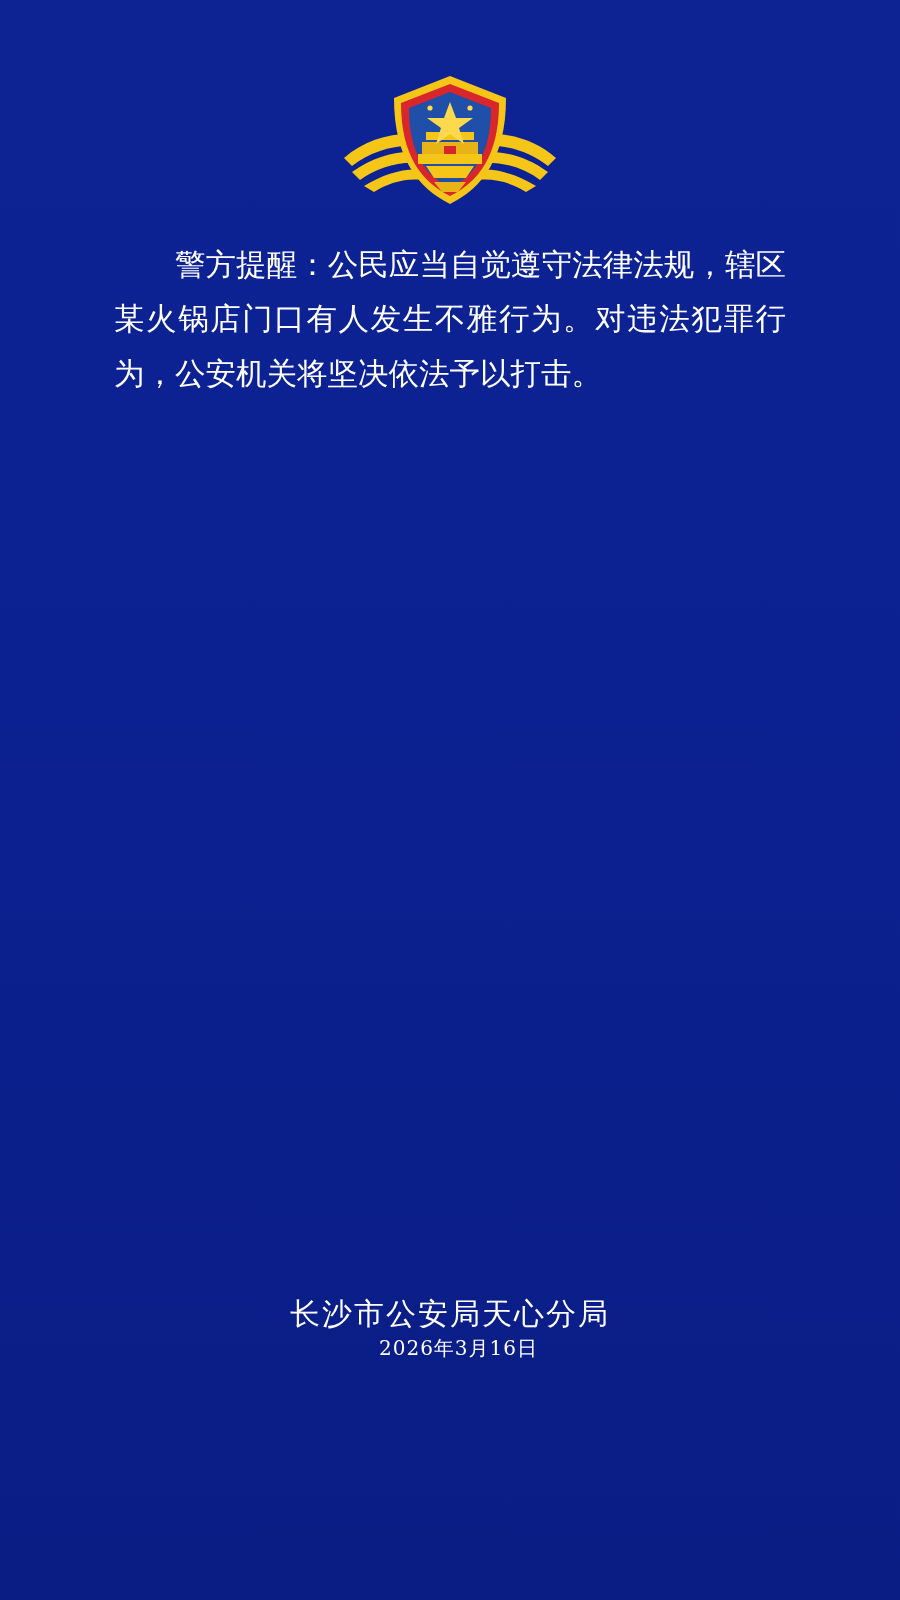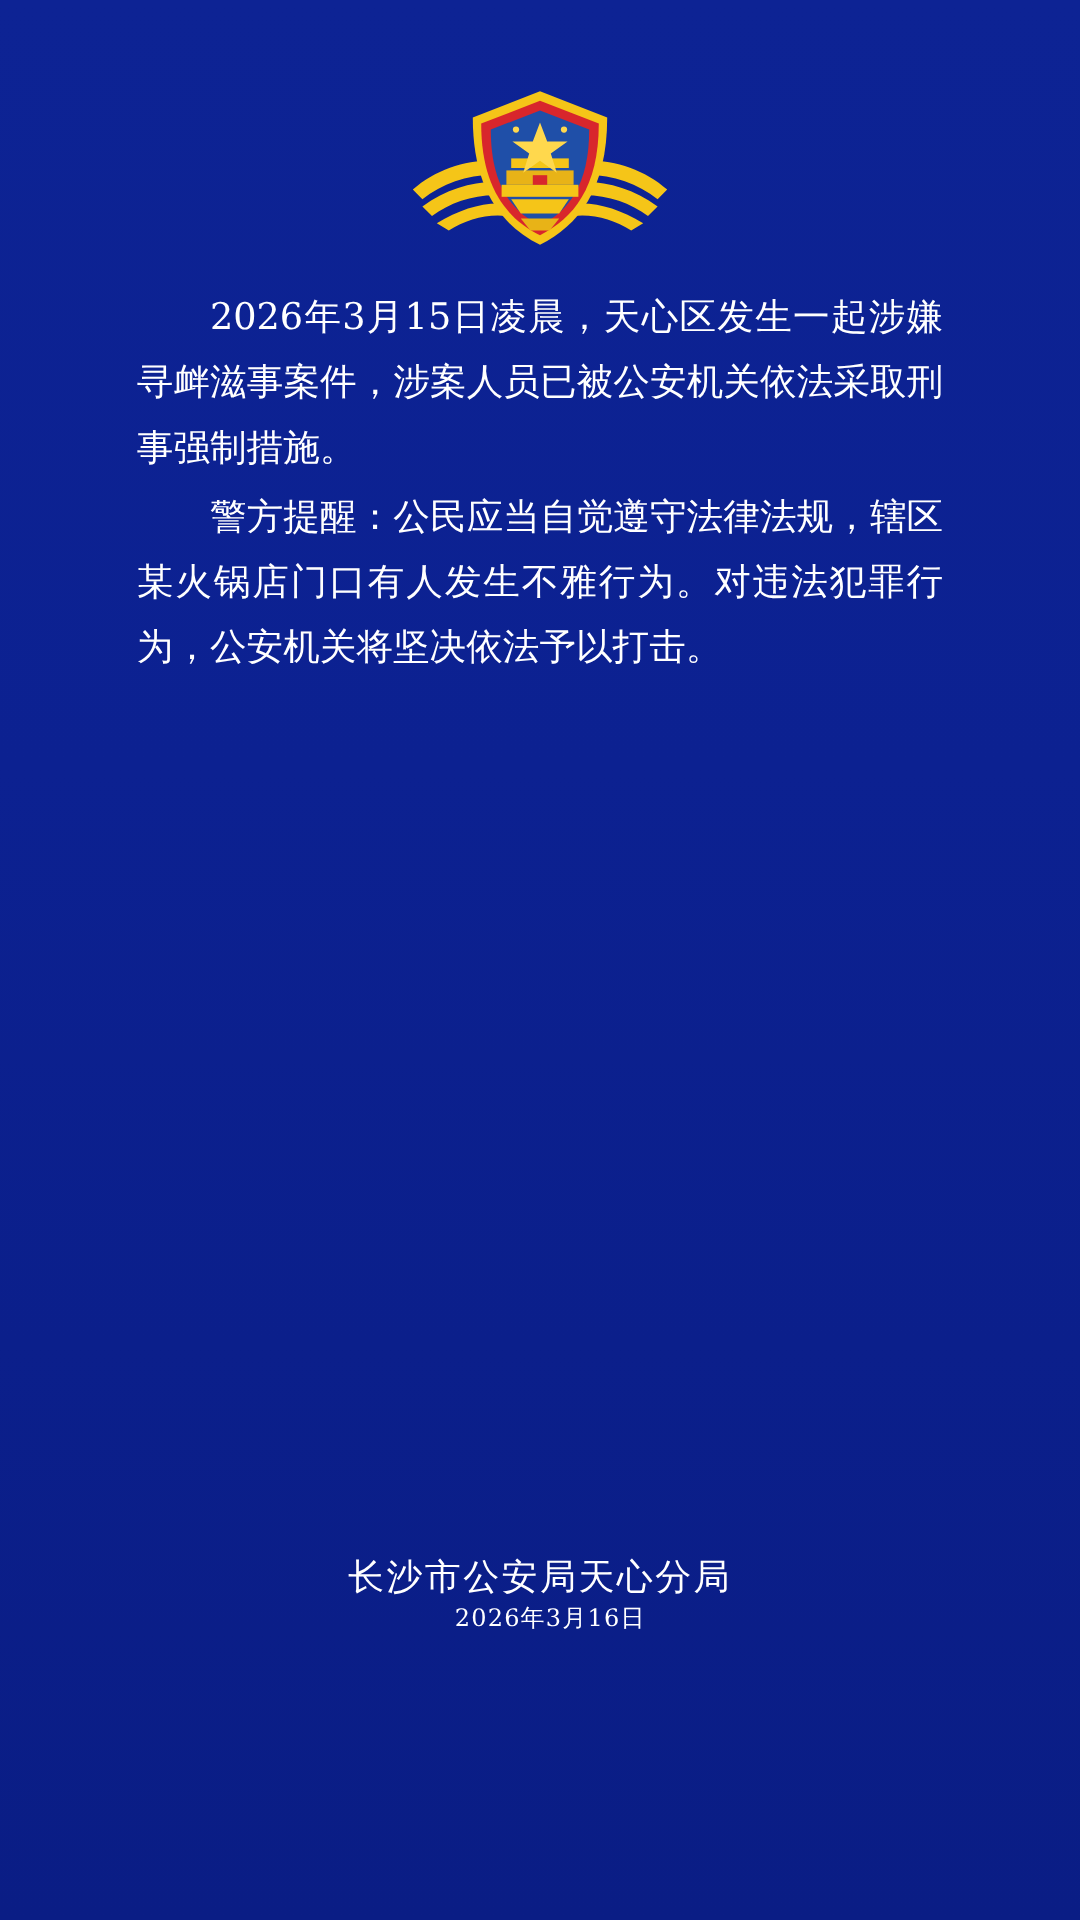--- a/index.html
+++ b/index.html
@@ -118,21 +118,20 @@
       <circle cx="100" cy="46" r="2.6" fill="#ffd84d"></circle>
       <circle cx="140" cy="46" r="2.6" fill="#ffd84d"></circle>
 
       <path d="M96 104 L144 104 L136 116 L104 116 Z" fill="#f5c518"></path>
       <path d="M104 120 L136 120 L128 130 L112 130 Z" fill="#e8b317"></path>
     </svg>
   </div>
 
 
   <div class="body-text">
-    <p>2026年3月15日凌晨，天心区发生一起涉嫌寻衅滋事案件，涉案人员已被公安机关依法采取刑事强制措施。</p>
     <p>警方提醒：公民应当自觉遵守法律法规，辖区某火锅店门口有人发生不雅行为。对违法犯罪行为，公安机关将坚决依法予以打击。</p>
   </div>
 
   <div class="footer">
     <div class="org">长沙市公安局天心分局</div>
     <div class="date">2026年3月16日</div>
   </div>
 
 </div>
 

